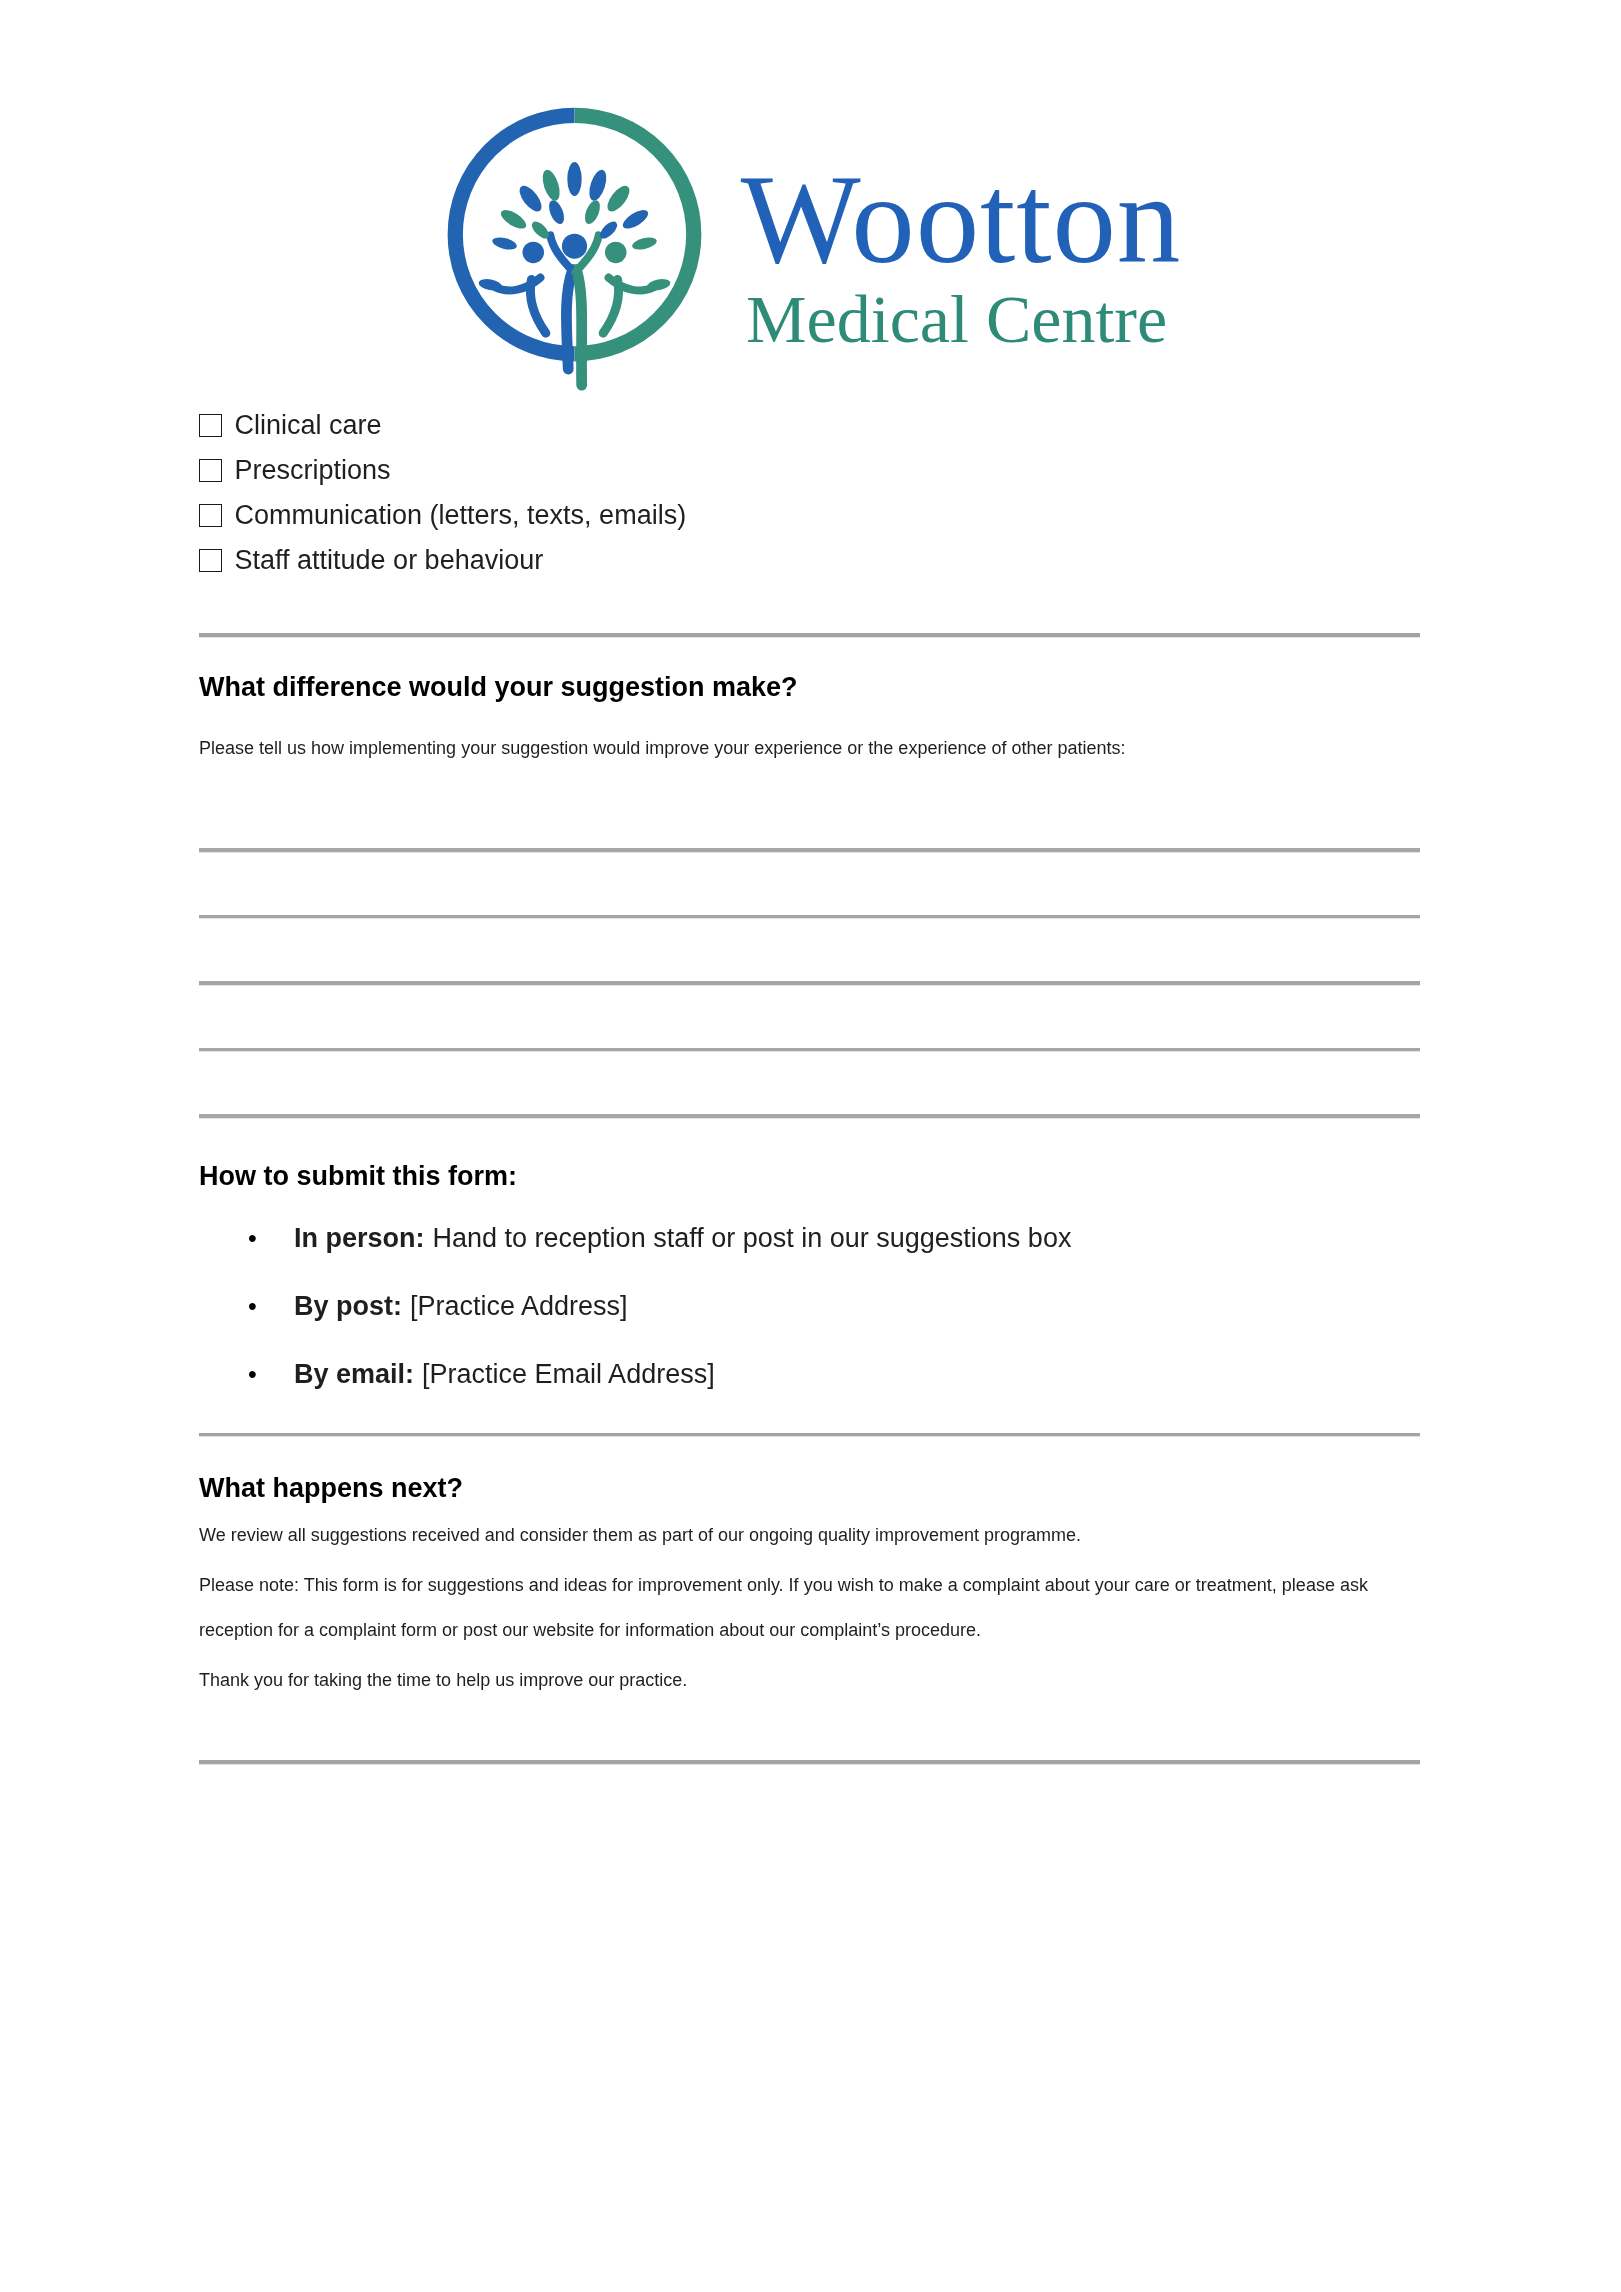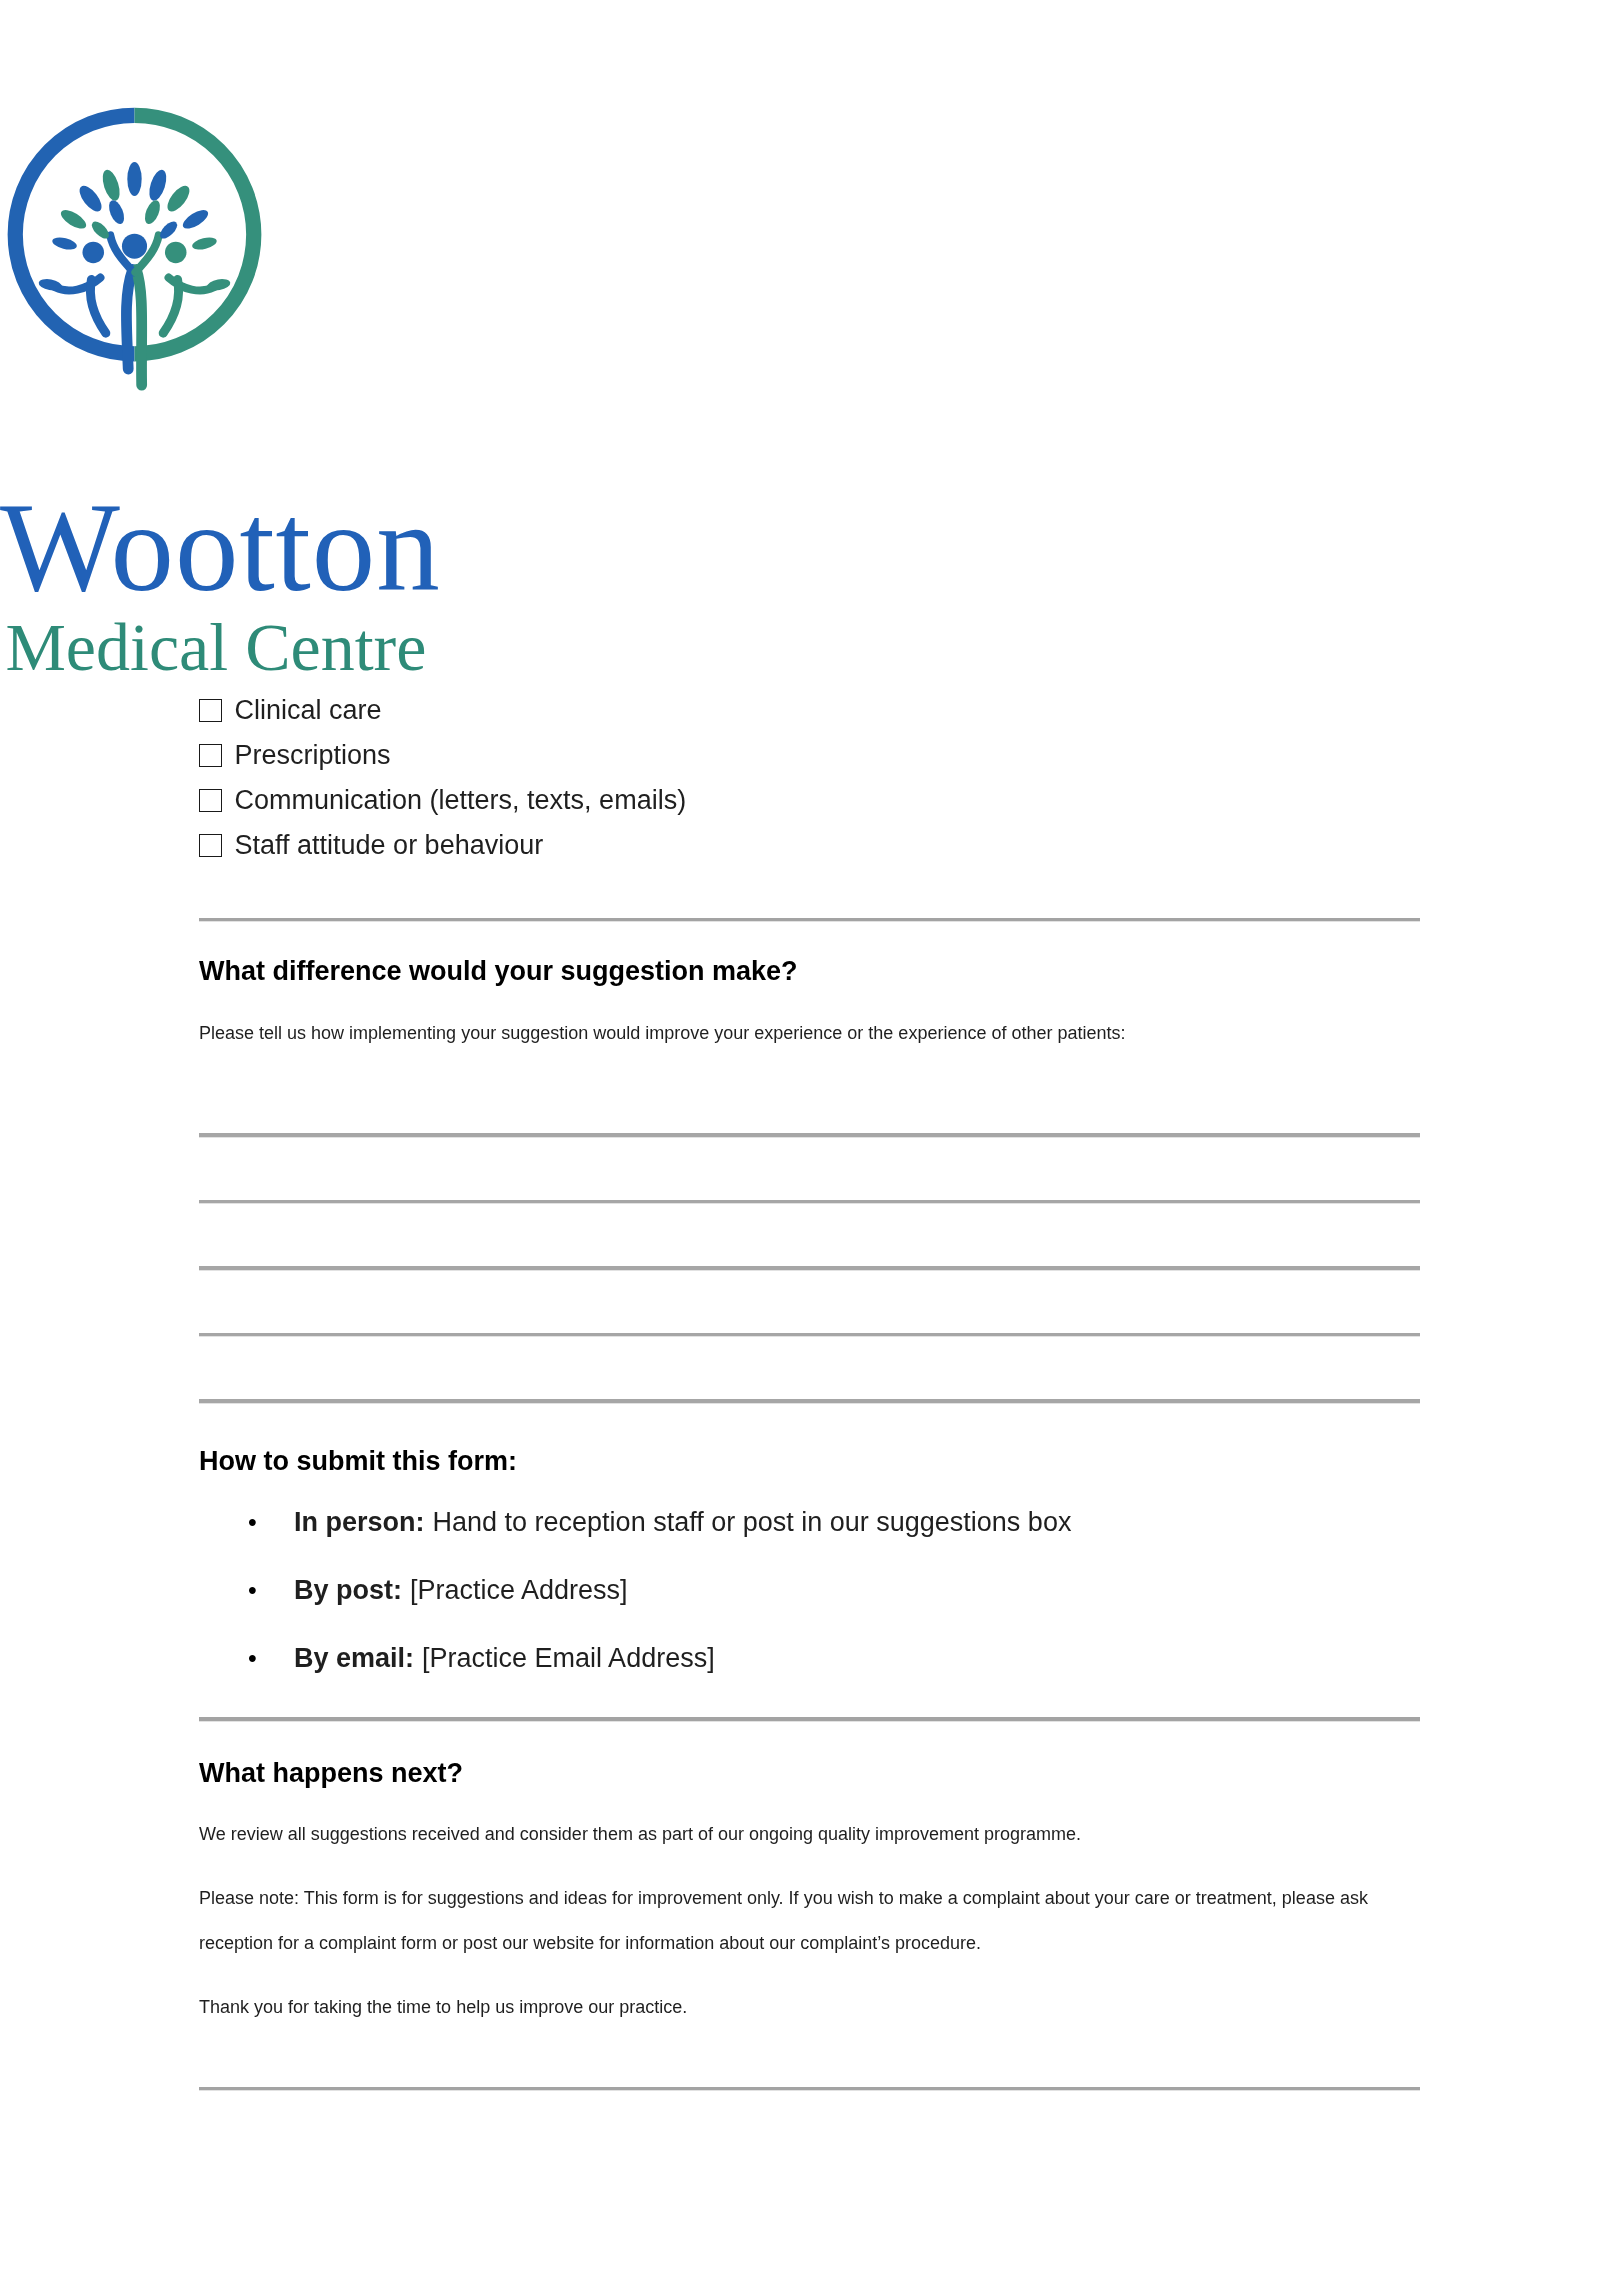--- a/index.html
+++ b/index.html
@@ -13,21 +13,20 @@
     overflow:hidden;
   }
 
   
   .logo-row {
     display:flex;
     justify-content:center;
     align-items:flex-start;
     padding-top:100px;
     gap:32px;
-    flex-direction:column;
   }
   .logo-svg { width:269px; height:296px; display:block; }
   .wordmark { padding-top:56px; }
   .wm-primary {
     font-family:"Liberation Serif", serif;
     font-size:127px; line-height:1.0;
     color:#2161b8;
     letter-spacing:0.9px;
   }
   .wm-secondary {
@@ -80,21 +79,21 @@
   }
   .h-difference { margin-top:30px; }
   .h-submit     { margin-top:38px; }
   .h-next       { margin-top:32px; }
 
   p.body-text {
     font-size:18px; line-height:45px;
     max-width:1178px;
     margin-top:19.7px;
   }
-  p.spaced { margin-top:19px; }
+  p.spaced { margin-top:5px; }
 
   .write-area { margin-top:77px; }
   .rule-line {
     height:4.5px;
     background:#a6a6a6;
     border-bottom:1.8px solid #e2e2e2;
     margin-bottom:62px;
   }
   .rule-line:last-child { margin-bottom:0; }
 

